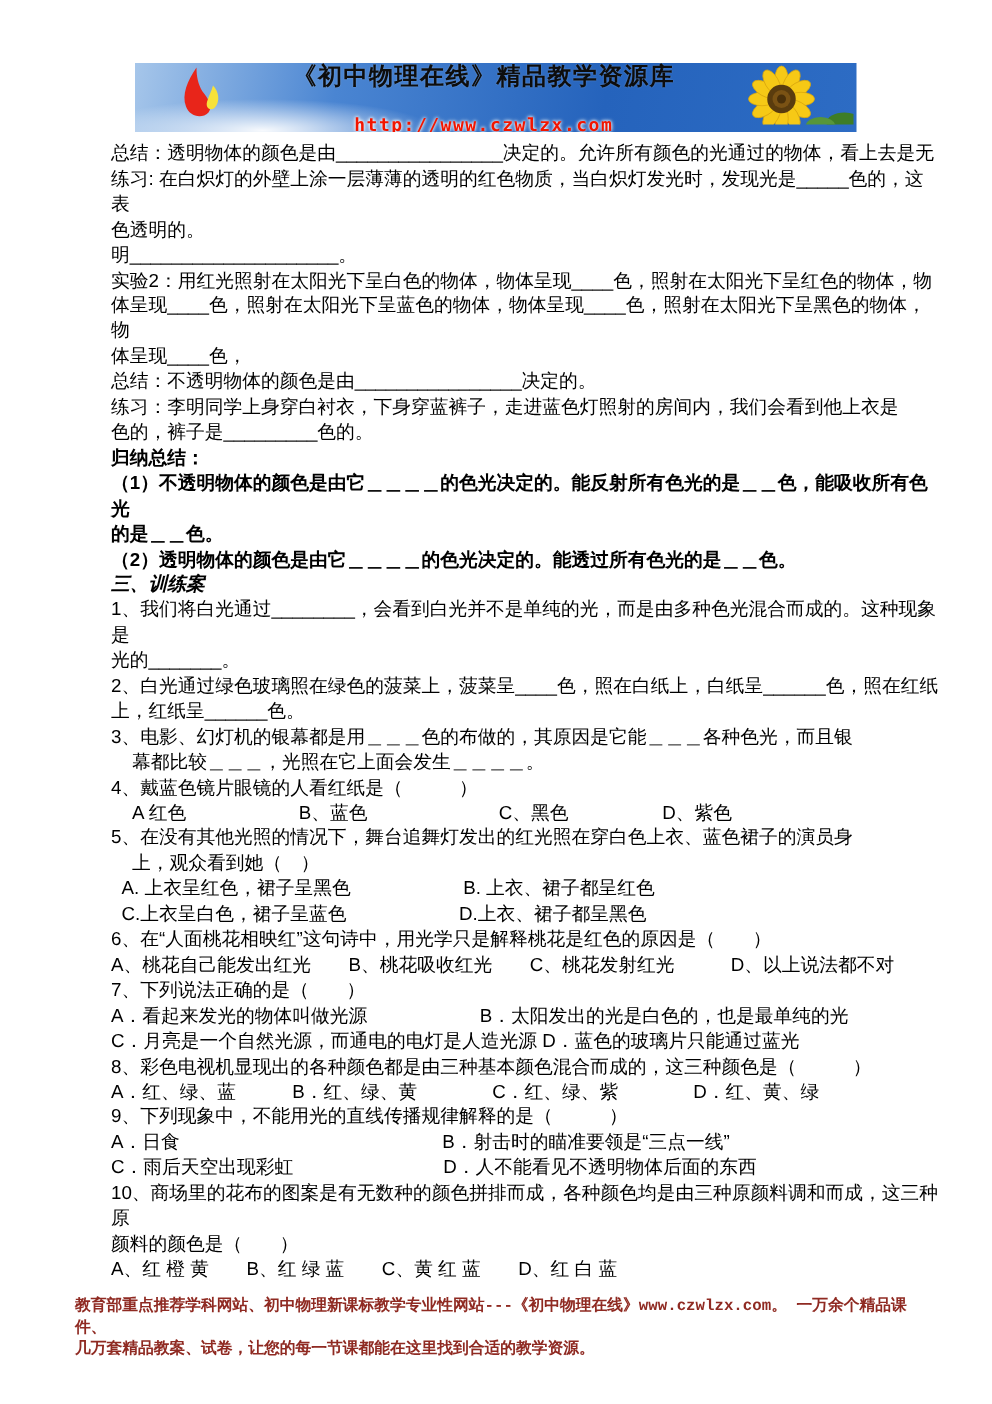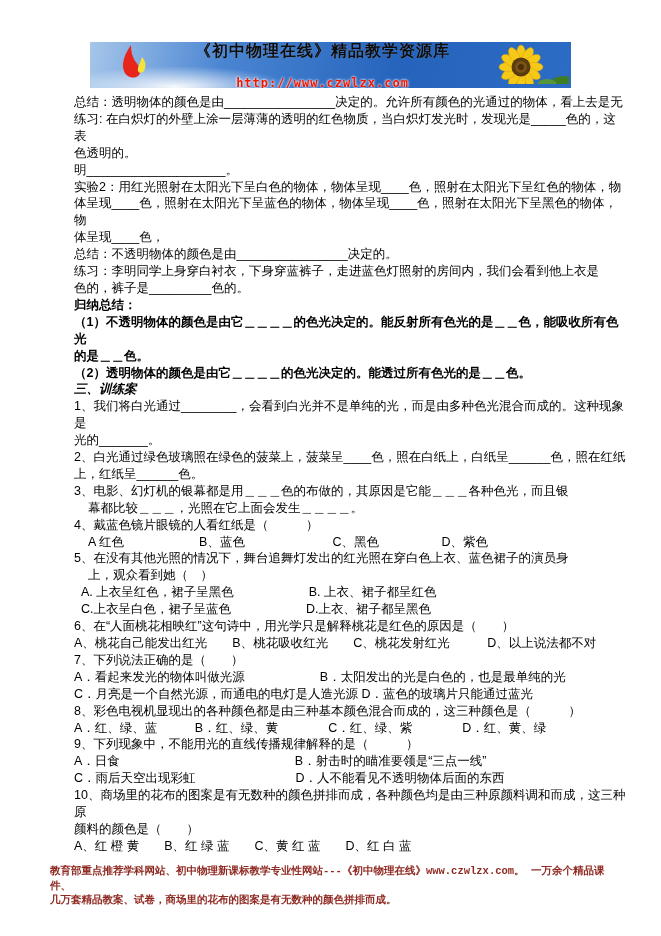--- a/index.html
+++ b/index.html
@@ -116,16 +116,16 @@
       <div class="line">9、下列现象中，不能用光的直线传播规律解释的是（　　　）</div>
       <div class="line">A．日食　　　　　　　　　　　　　　B．射击时的瞄准要领是“三点一线”</div>
       <div class="line">C．雨后天空出现彩虹　　　　　　　　D．人不能看见不透明物体后面的东西</div>
       <div class="line">10、商场里的花布的图案是有无数种的颜色拼排而成，各种颜色均是由三种原颜料调和而成，这三种原</div>
       <div class="line">颜料的颜色是（　　）</div>
       <div class="line">A、红 橙 黄　　B、红 绿 蓝　　C、黄 红 蓝　　D、红 白 蓝</div>
     </div>
 
   <div class="footer" style="color: rgb(143, 42, 34);">
       <div class="line">教育部重点推荐学科网站、初中物理新课标教学专业性网站---《初中物理在线》www.czwlzx.com。 一万余个精品课件、</div>
-      <div class="line">几万套精品教案、试卷，商场里的花布的图案是有无数种的颜色拼排而成。</div>
+      <div class="line">几万套精品教案、试卷，让您的每一节课都能在这里找到合适的教学资源。</div>
     </div>
 
 </div>
 
 </body></html>

